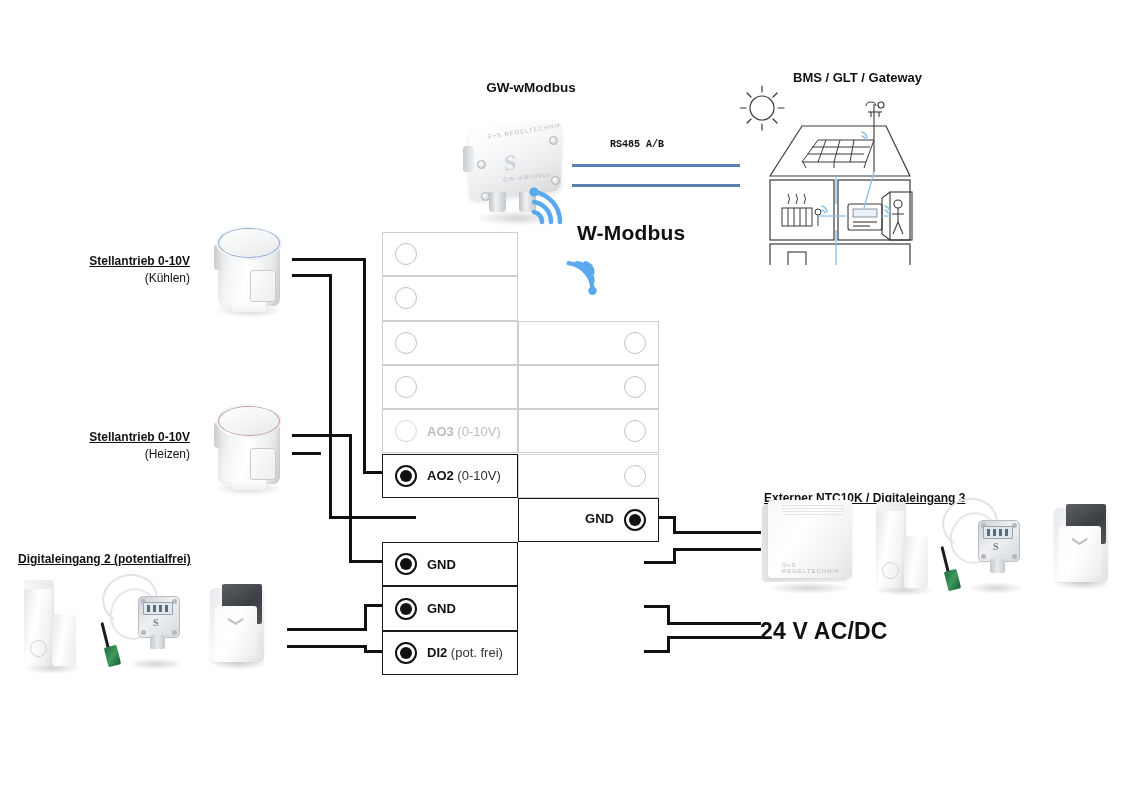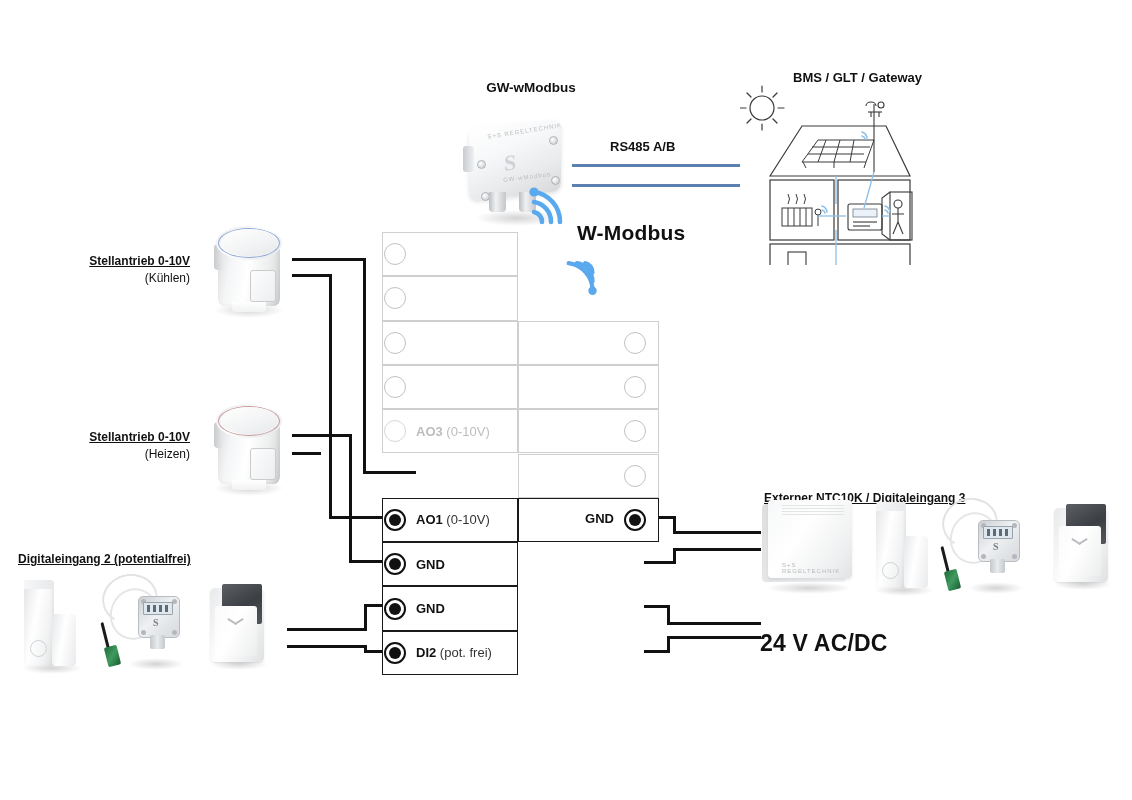--- a/index.html
+++ b/index.html
@@ -13,28 +13,28 @@
   .lbl b, .bold{font-weight:bold;}
   .t13{font-size:12px;text-decoration:underline;}
   .t12{font-size:12px;}
   .ta-r{text-align:right;}
 
   .title-gw{font-size:13.5px;font-weight:bold;text-align:center;}
   .sub-gw{font-size:13px;text-align:center;color:#1a1a1a;}
   .wmodbus{font-size:21px;font-weight:bold;letter-spacing:.2px;}
   .volt{font-size:23px;font-weight:bold;letter-spacing:.2px;}
   .bms-title{font-size:13px;font-weight:bold;}
-  .rs485{font-size:13px;font-weight:bold;}
+  .rs485{font-size:10px;font-weight:bold;font-family:Liberation Mono, monospace;}
 
   
   #block{position:absolute;left:382px;top:232px;width:277px;height:443px;}
   .row{position:absolute;left:0;width:277px;box-sizing:border-box;}
   .cell{position:absolute;top:0;height:100%;box-sizing:border-box;
         display:flex;align-items:center;}
-  .cell.left{left:0;width:136px;padding-left:1px;}
+  .cell.left{left:0;width:136px;padding-left:12px;}
   .cell.right{left:136px;width:141px;justify-content:flex-end;padding-right:12px;}
 
   .cell.inactive{border:1px solid #cfcfcf;background:#fff;}
   .cell.active{border:1.6px solid #1a1a1a;background:#fff;}
   .cell.blank{border:none;background:transparent;}
 
   
   .term{width:22px;height:22px;border-radius:50%;box-sizing:border-box;flex:0 0 auto;}
   .term.off{border:1.4px solid #c2c2c2;background:#fff;}
   .term.offlite{border:1.4px solid #d8d8d8;background:#fff;}
@@ -378,29 +378,29 @@
       <div class="row" style="top: 177.2px; height: 44.3px;">
         <div class="cell left inactive">
           <div class="term offlite"></div>
           <div class="tl dim"><span class="u">AO3</span> <span class="n">(0-10V)</span></div>
         </div>
         <div class="cell right inactive">
           <div class="term off"></div>
         </div>
       </div>
       <div class="row" style="top: 221.5px; height: 44.3px;">
-        <div class="cell right inactive">
-          <div class="term off"></div>
-        </div>
-      </div>
-      <div class="row" style="top: 265.8px; height: 44.3px;">
         <div class="cell left active">
           <div class="term on"></div>
-          <div class="tl"><span class="u">AO1</span> <span class="n">(0-10V)</span></div>
-        </div>
+          <div class="tl"><span class="u">AO2</span> <span class="n">(0-10V)</span></div>
+        </div>
+        <div class="cell right inactive">
+          <div class="term off"></div>
+        </div>
+      </div>
+      <div class="row" style="top: 265.8px; height: 44.3px;">
         <div class="cell right active">
           <div class="tr">
             <span class="u">GND</span>
           </div>
           <div class="term on"></div>
         </div>
       </div>
       <div class="row" style="top: 310.1px; height: 44.3px;">
         <div class="cell left active">
           <div class="term on"></div>
@@ -542,15 +542,15 @@
   </div>
 
   <div class="kc" style="left:1052px;top:504px;">
     <div class="shadow" style="left:2px;top:74px;width:58px;height:12px;"></div>
     <div class="plate"></div>
     <div class="card"></div>
     <div class="front"></div>
     <div class="chev"></div>
   </div>
 
-  <div class="lbl volt" style="left:760px;top:617px;margin-top:12px;">24 V AC/DC</div>
+  <div class="lbl volt" style="left:760px;top:617px;">24 V AC/DC</div>
 
 </div>
 
 </body></html>

